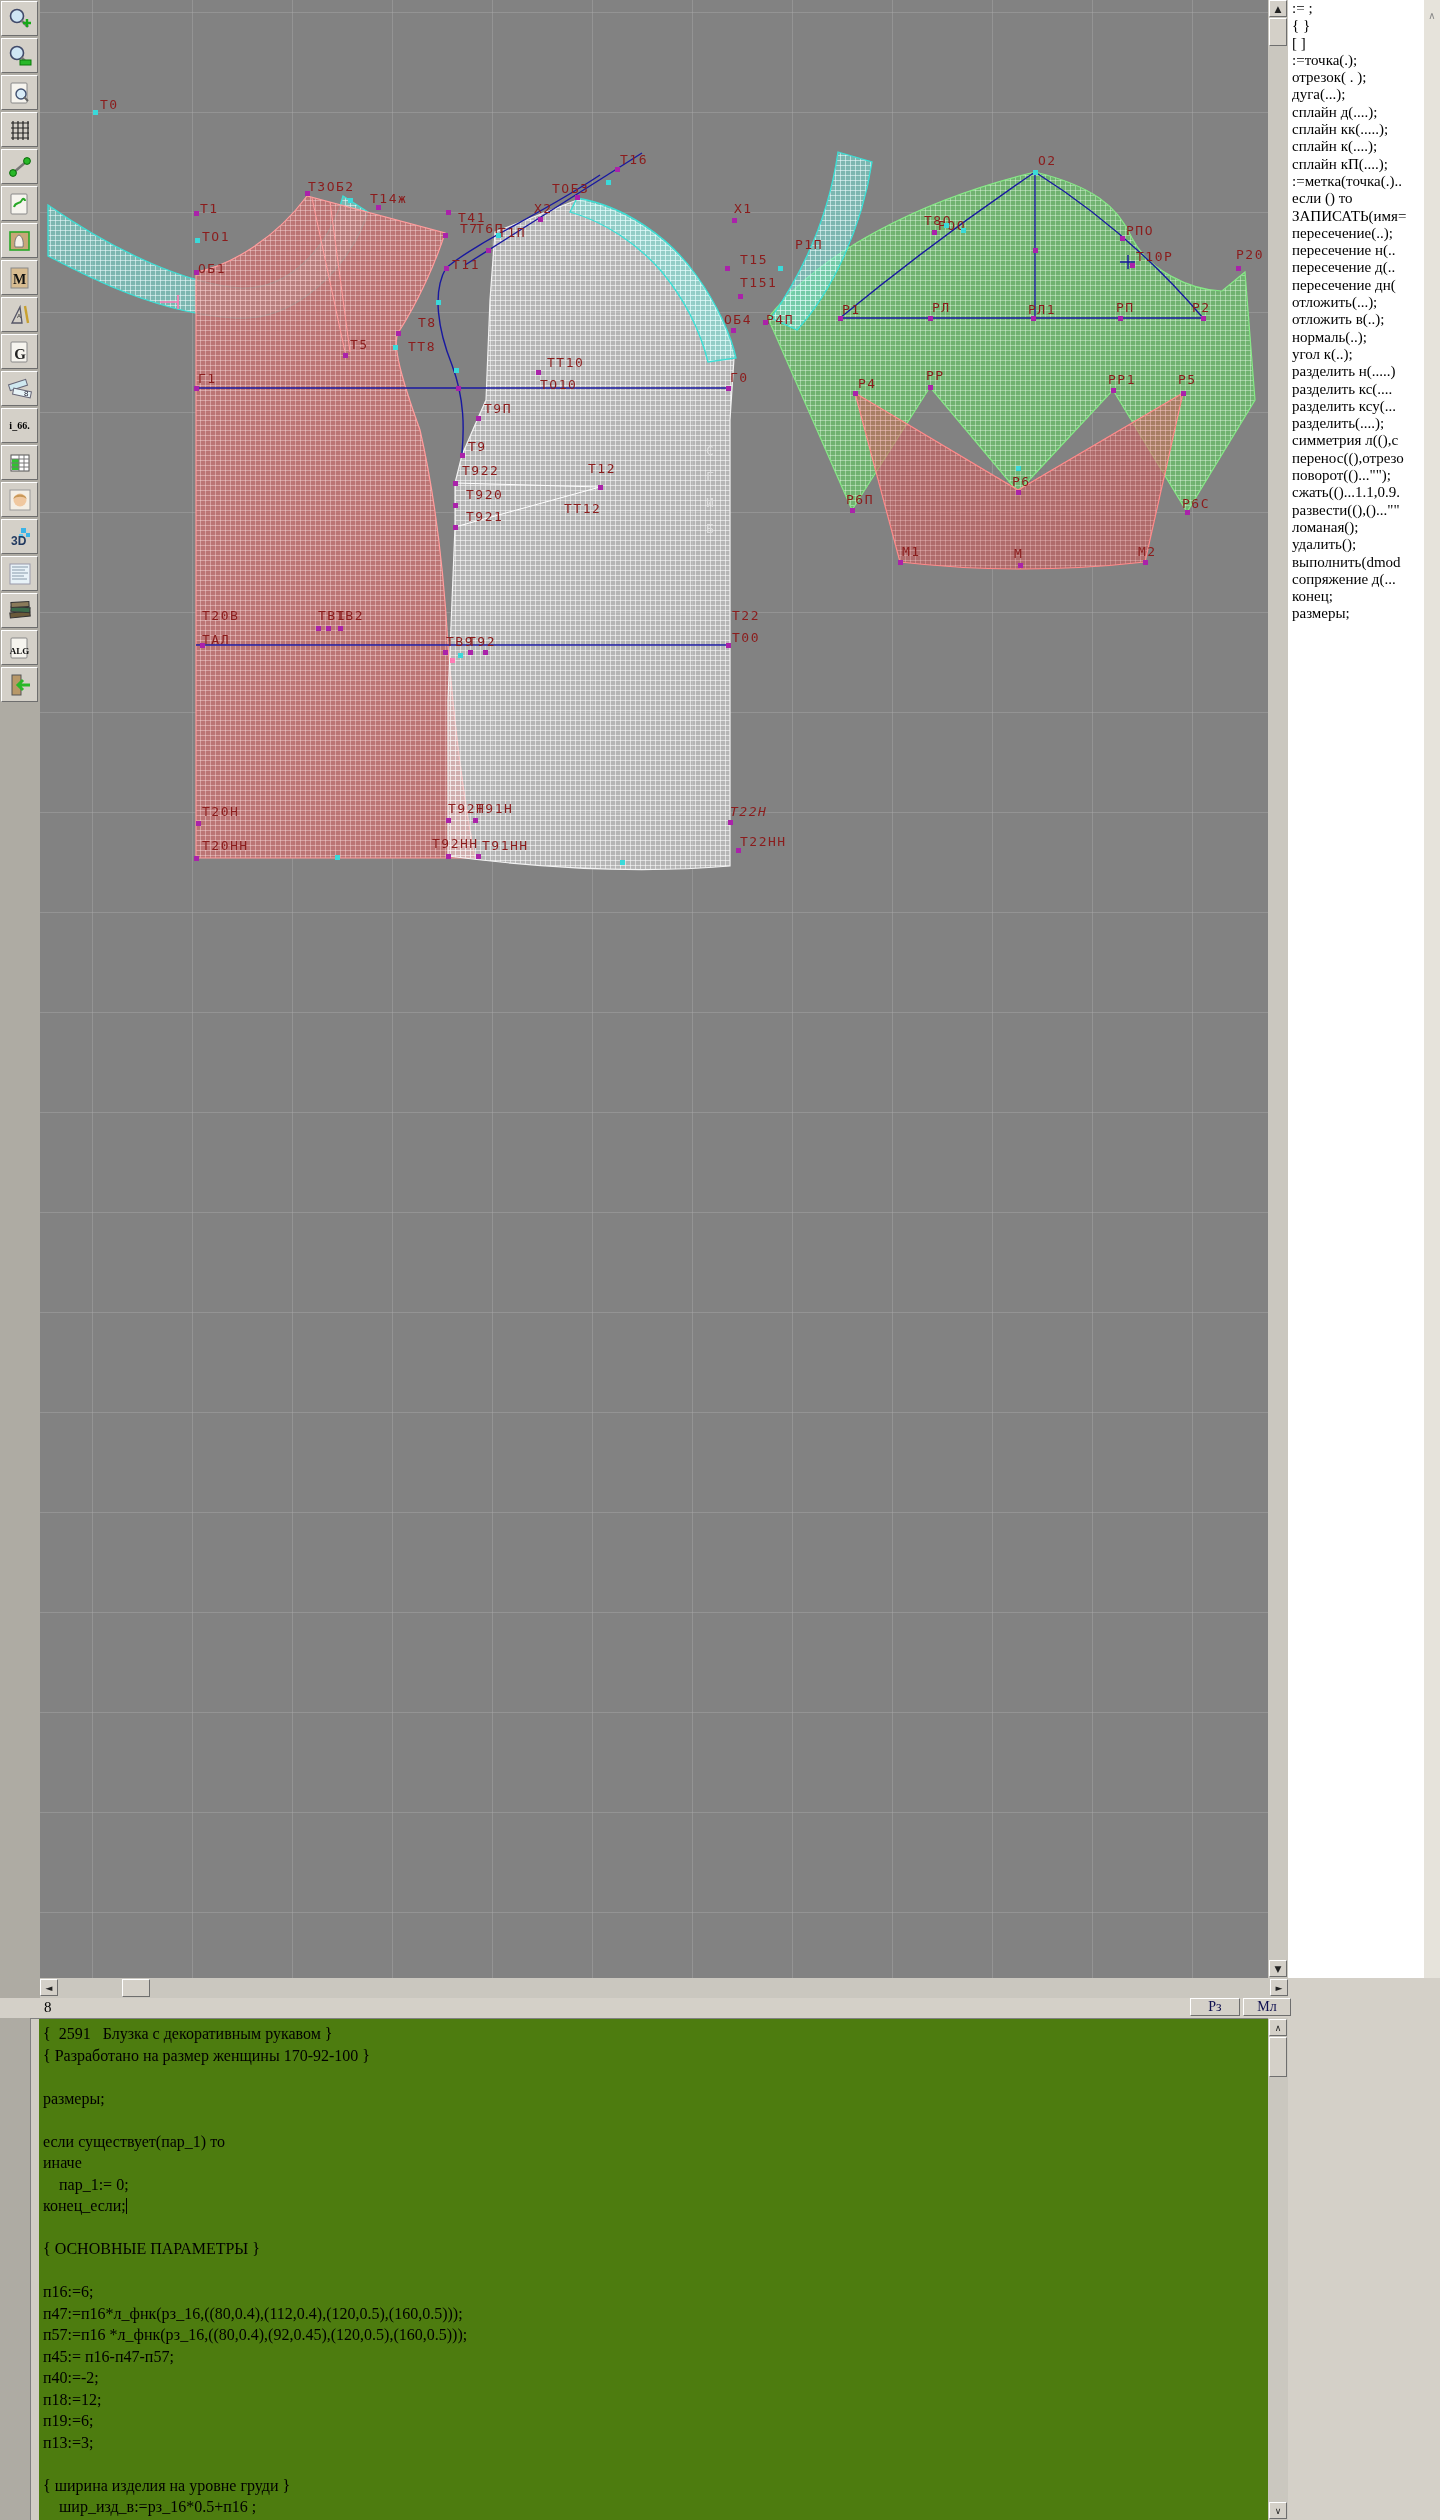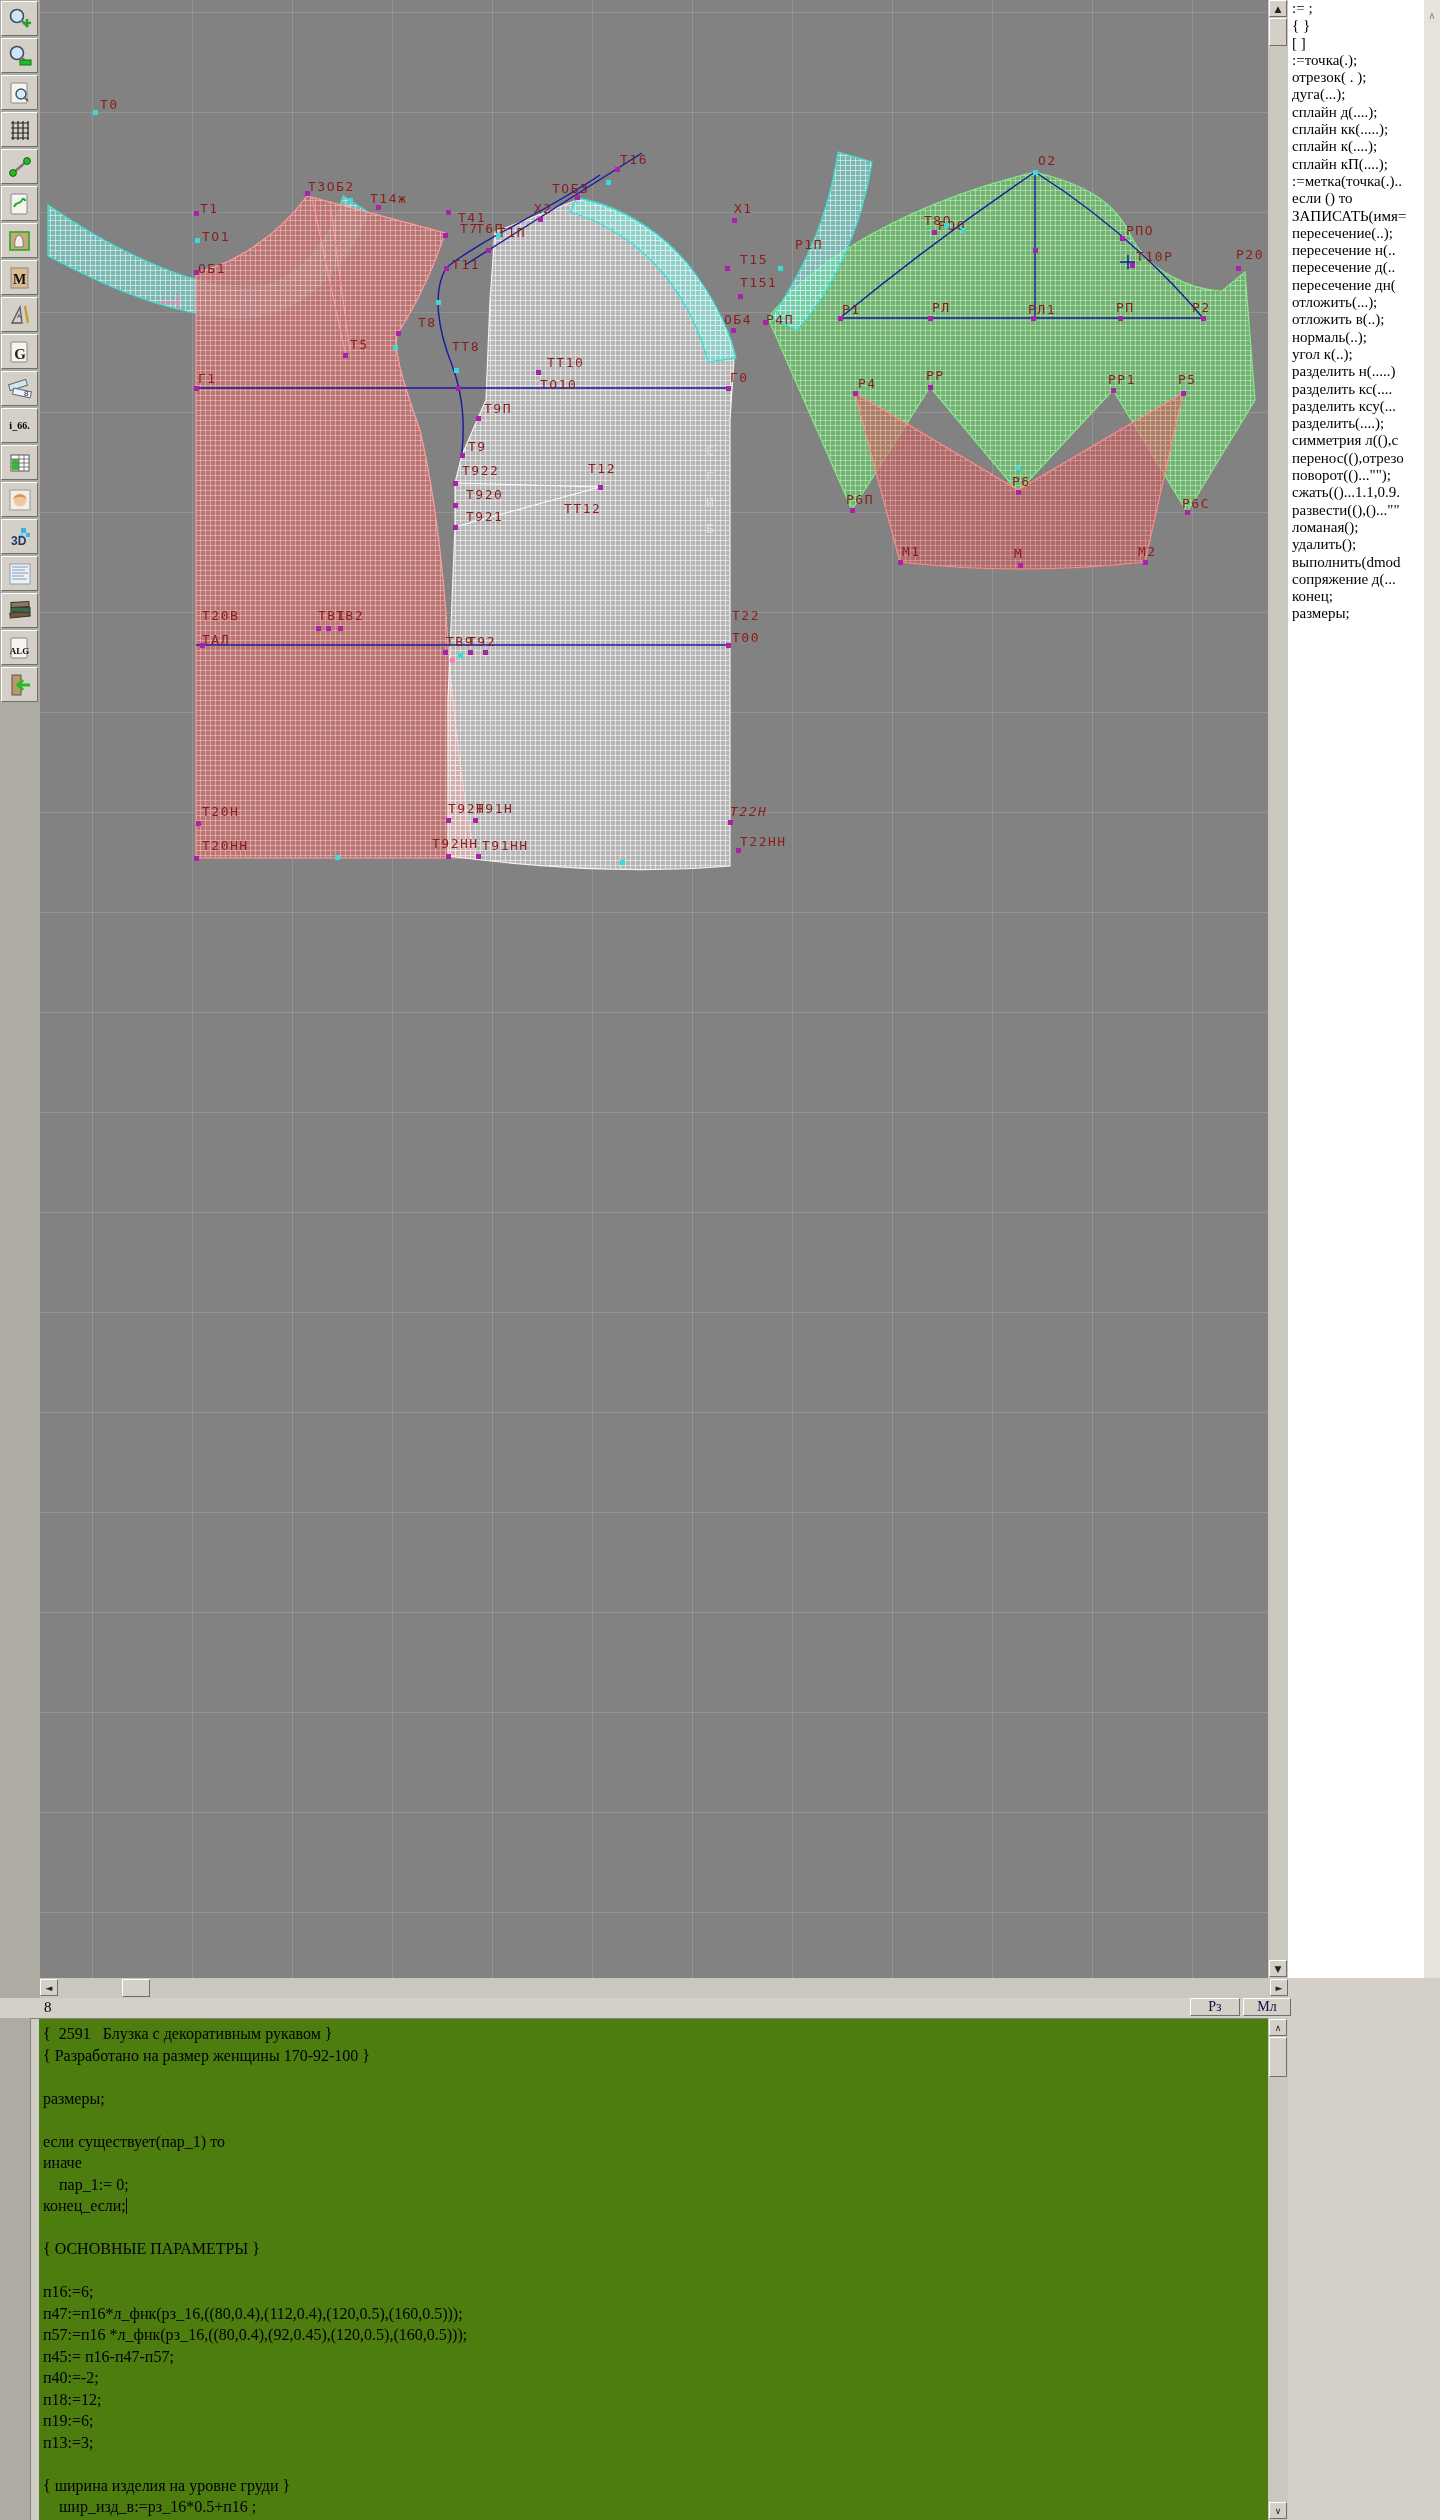--- a/index.html
+++ b/index.html
@@ -275,21 +275,21 @@
         <div class="lbl" style="left: 160px; top: 202px;">Т1</div>
         <div class="lbl" style="left: 162px; top: 230px;">ТО1</div>
         <div class="lbl" style="left: 158px; top: 262px;">ОБ1</div>
         <div class="lbl" style="left: 268px; top: 180px;">Т3ОБ2</div>
         <div class="lbl" style="left: 330px; top: 192px;">Т14ж</div>
         <div class="lbl" style="left: 418px; top: 211px;">Т41</div>
         <div class="lbl" style="left: 420px; top: 222px;">Т7</div>
         <div class="lbl" style="left: 412px; top: 258px;">Т11</div>
         <div class="lbl" style="left: 310px; top: 338px;">Т5</div>
         <div class="lbl" style="left: 378px; top: 316px;">Т8</div>
-        <div class="lbl" style="left: 368px; top: 340px; margin-left: 44px;">ТТ8</div>
+        <div class="lbl" style="left: 368px; top: 340px;">ТТ8</div>
         <div class="lbl" style="left: 158px; top: 372px;">Г1</div>
         <div class="lbl" style="left: 690px; top: 371px;">Г0</div>
         <div class="lbl" style="left: 507px; top: 356px;">ТТ10</div>
         <div class="lbl" style="left: 500px; top: 378px;">ТО10</div>
         <div class="lbl" style="left: 444px; top: 402px;">Т9П</div>
         <div class="lbl" style="left: 428px; top: 440px;">Т9</div>
         <div class="lbl" style="left: 422px; top: 464px;">Т922</div>
         <div class="lbl" style="left: 426px; top: 488px;">Т920</div>
         <div class="lbl" style="left: 426px; top: 510px;">Т921</div>
         <div class="lbl" style="left: 524px; top: 462px; margin-top: 40px;">ТТ12</div>

